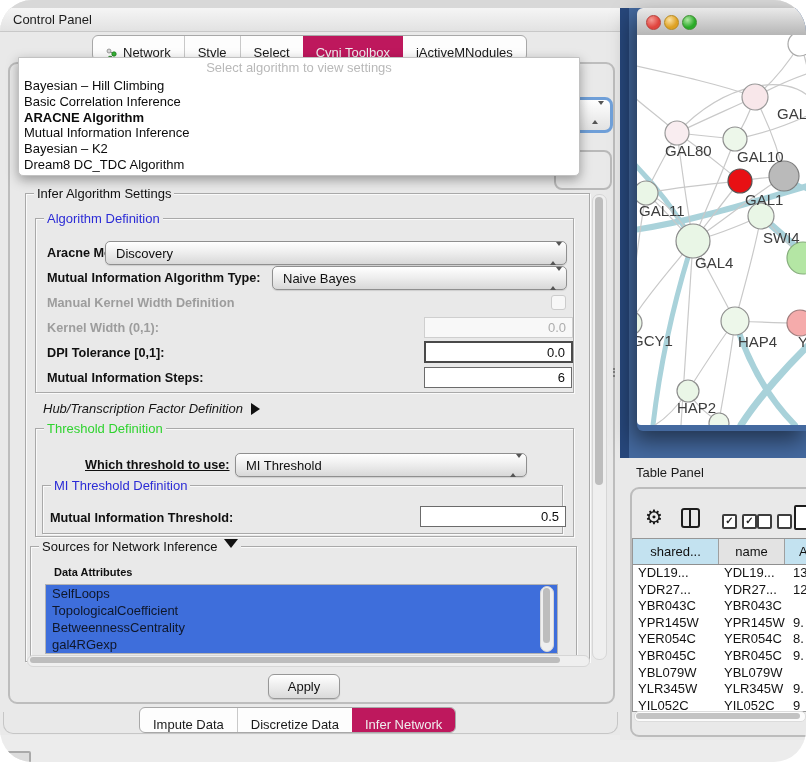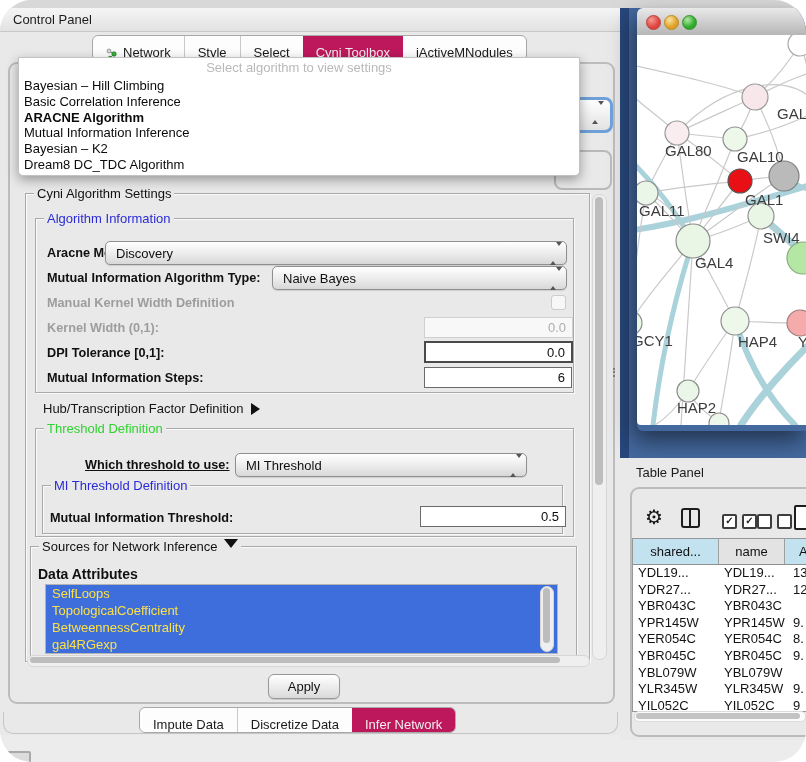--- a/index.html
+++ b/index.html
@@ -48,21 +48,21 @@
   .frag-box{left:554px;top:150px;width:54px;height:36px;border:2px solid #b9b9b9;border-radius:8px;z-index:5;}
 
   
   .grp{border:1px solid #a9a9a9;box-shadow:inset 1px 1px 0 rgba(255,255,255,.75),1px 1px 0 rgba(255,255,255,.75);}
   .legend{position:absolute;top:-8px;left:8px;background:#e9e9e9;padding:0 3px;font-size:13px;line-height:15px;}
   .legend.blue{color:#2b2bd6;}
   .legend.green{color:#2fd32f;}
 
   .lbl{font-size:12.7px;font-weight:bold;color:#101010;white-space:nowrap;}
   .lbl.dis{color:#9d9d9d;}
-  .plain{font-size:13px;color:#151515;white-space:nowrap;}
+  .plain{font-size:13px;color:#151515;white-space:nowrap;font-style:italic;}
 
   .combo{height:22px;border:1px solid #8f8f8f;border-radius:5px;
          background:linear-gradient(#ffffff,#ededed 50%,#d8d8d8);
          box-shadow:0 1px 1px rgba(0,0,0,.12);display:flex;align-items:center;
          font-size:13px;padding-left:10px;color:#101010;}
   .arr{width:10px;}
   .arr .up{width:0;height:0;border:3.5px solid transparent;border-bottom:4px solid #555;margin:0 auto 2px;}
   .arr .dn{width:0;height:0;border:3.5px solid transparent;border-top:4px solid #555;margin:0 auto;}
   .combo .arr{position:absolute;right:6px;top:4px;}
 
@@ -73,21 +73,21 @@
   .field.mid{border:1px solid #6b6b6b;}
 
   .checkbox{width:13px;height:13px;border:1px solid #cccccc;border-radius:3px;background:#f7f7f7;}
 
   .tri-right{display:inline-block;width:0;height:0;border:6px solid transparent;border-left:9px solid #111;
              margin-left:8px;vertical-align:-2px;}
   .tri-down{display:inline-block;width:0;height:0;border:7px solid transparent;border-top:9px solid #111;
             margin-left:6px;vertical-align:-4px;}
 
   .attr-list{background:#fff;border:1px solid #b3b3b3;overflow:hidden;}
-  .attr-item{height:17px;line-height:17px;background:#3e6edb;color:#fde047;font-size:13px;padding-left:6px;}
+  .attr-item{height:17px;line-height:17px;background:#3e6edb;color:#0f172a;font-size:13px;padding-left:6px;}
 
   .sb-track-v{background:#efefef;border:1px solid #d6d6d6;border-radius:7px;}
   .sb-thumb{background:#bdbdbd;border-radius:6px;}
 
   .btn{height:23px;border:1px solid #979797;border-radius:6px;
        background:linear-gradient(#ffffff,#dadada);display:flex;align-items:center;justify-content:center;
        font-size:13px;color:#111;box-shadow:0 1px 1px rgba(0,0,0,.15);}
 
   
   .desktop{left:620px;top:8px;width:186px;height:450px;background:#44699f;}
@@ -195,29 +195,29 @@
         <div class="dd-item">Bayesian – Hill Climbing</div>
         <div class="dd-item">Basic Correlation Inference</div>
         <div class="dd-item sel">ARACNE Algorithm</div>
         <div class="dd-item">Mutual Information Inference</div>
         <div class="dd-item">Bayesian – K2</div>
         <div class="dd-item">Dream8 DC_TDC Algorithm</div>
       </div>
   </div>
 
   <div class="abs grp" style="left:25px;top:193px;width:563px;height:467px;">
-    <span class="legend">Cyni Algorithm Settings</span>
+    <span class="legend">Infer Algorithm Settings</span>
   </div>
 
   <div class="abs sb-track-v" style="left:592px;top:194px;width:13px;height:464px;">
     <div class="sb-thumb" style="position:absolute;left:2px;top:2px;width:8px;height:288px;"></div>
   </div>
 
   <div class="abs grp" style="left:35px;top:218px;width:537px;height:173px;">
-    <span class="legend blue">Algorithm Information</span>
+    <span class="legend blue">Algorithm Definition</span>
   </div>
 
   <span class="abs lbl" style="left:47px;top:246px;">Aracne Mode:</span>
   <div class="abs combo" style="left:105px;top:241px;width:450px;">
     <span>Discovery</span>
     <span class="arr"><span class="up"></span><span class="dn"></span></span>
   </div>
 
   <span class="abs lbl" style="left:47px;top:271px;">Mutual Information Algorithm Type:</span>
   <div class="abs combo" style="left:272px;top:266px;width:283px;">
@@ -261,21 +261,21 @@
     <span class="legend blue">MI Threshold Definition</span>
   </div>
   <span class="abs lbl" style="left:50px;top:511px;">Mutual Information Threshold:</span>
   <div class="abs field mid" style="left:420px;top:506px;width:138px;height:19px;">
     <span>0.5</span>
   </div>
 
   <div class="abs grp" style="left:30px;top:546px;width:545px;height:109px;">
     <span class="legend"><span>Sources for Network Inference</span><span class="tri-down"></span></span>
   </div>
-  <span class="abs lbl" style="left:38px;top:566px;font-size:14px;">Data Attributes</span>
+  <span class="abs lbl" style="left:54px;top:566px;font-size:11px;">Data Attributes</span>
 
   <div class="abs attr-list" style="left:45px;top:584px;width:511px;height:68px;" id="attr-list">
       <div class="attr-item">SelfLoops</div>
       <div class="attr-item">TopologicalCoefficient</div>
       <div class="attr-item">BetweennessCentrality</div>
       <div class="attr-item">gal4RGexp</div>
     </div>
   <div class="abs sb-track-v" style="left:540px;top:586px;width:12px;height:64px;">
     <div class="sb-thumb" style="position:absolute;left:2px;top:1px;width:7px;height:55px;"></div>
   </div>

